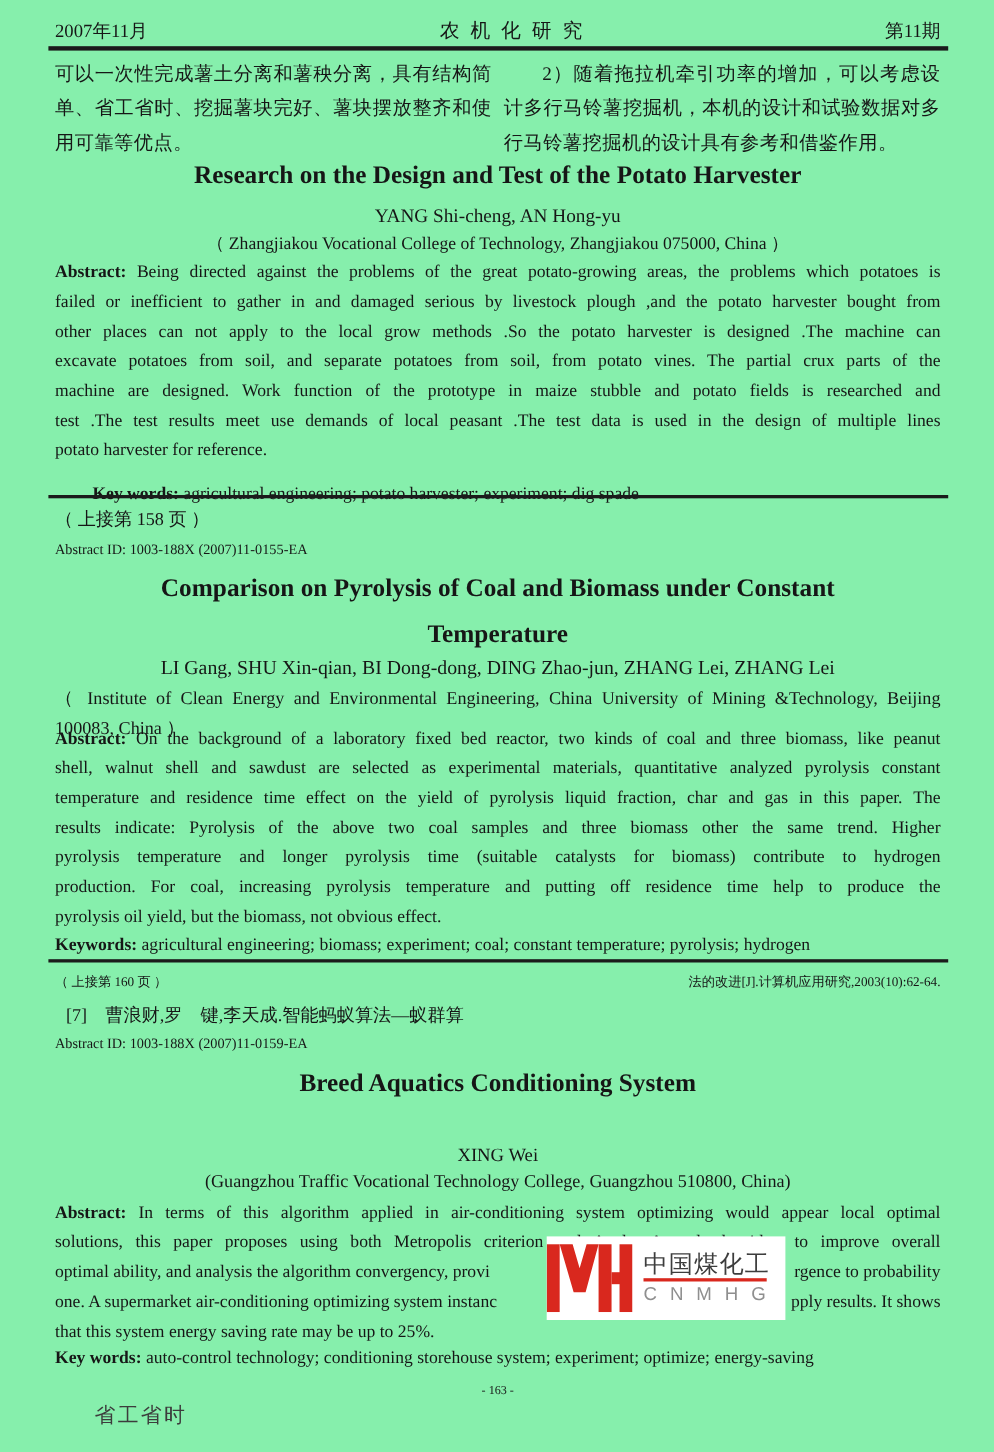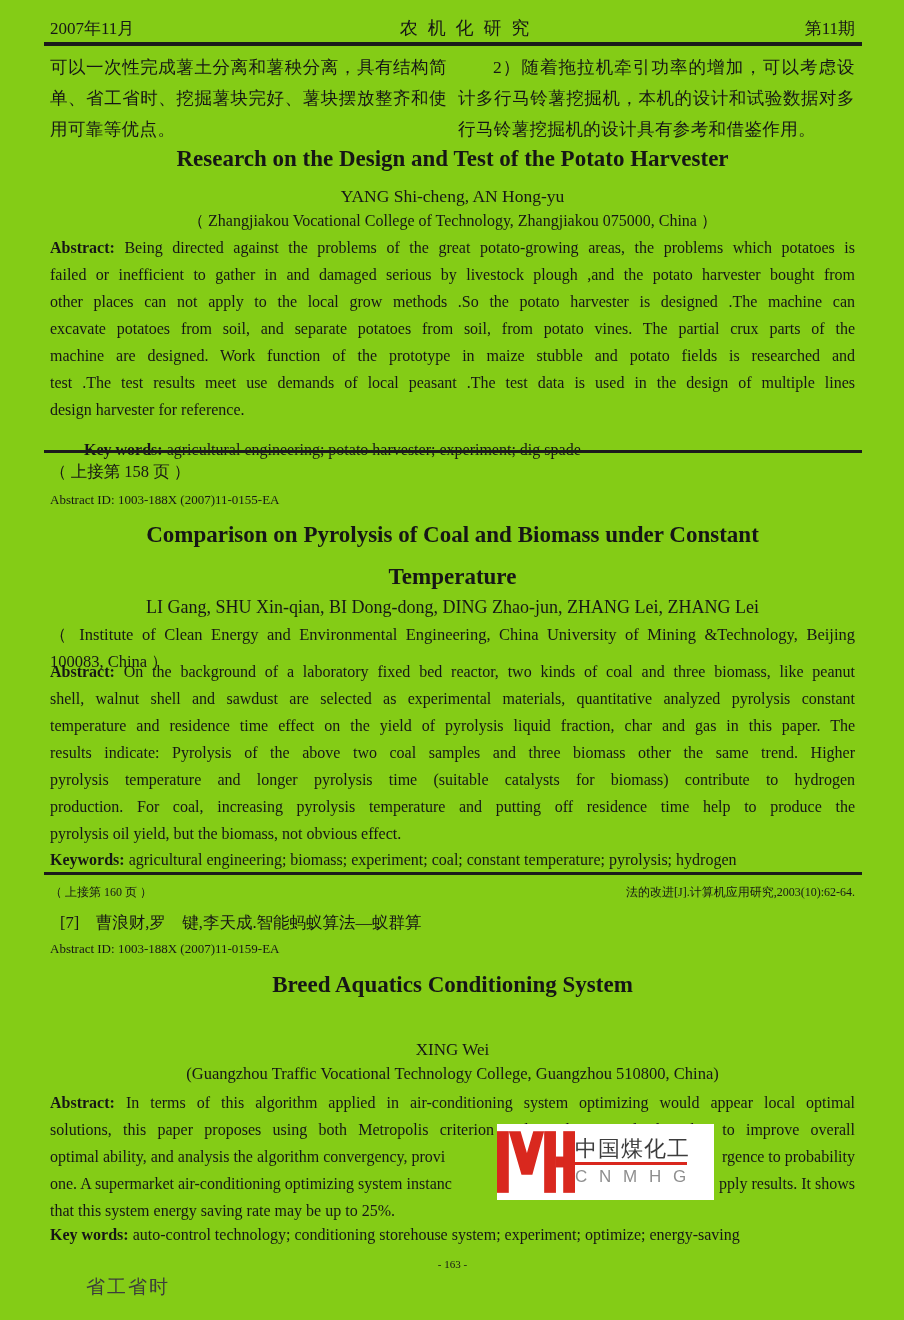--- a/index.html
+++ b/index.html
@@ -1,19 +1,19 @@
 <!DOCTYPE html>
 <html><head>
 <meta charset="utf-8">
 <style>
   html,body{margin:0;padding:0;background:#e9e9e9;}
   .page{
     position:relative;
     width:904px;height:1320px;
-    background:#84cc16;
+    background:#86efac;
     font-family:"Liberation Serif","DejaVu Serif",serif;
     color:#161616;
     overflow:hidden;
   }
   .abs{position:absolute;}
   
   .header-row{top:16px;left:50px;width:805px;display:flex;justify-content:space-between;align-items:baseline;font-size:17px;}
   .journal{letter-spacing:0.55em;font-size:18px;}
   .rule{left:44px;width:818px;height:4px;background:#1b1b1b;}
   .rule-thin{height:3px;}
@@ -33,21 +33,21 @@
   .kwline{left:50px;width:805px;font-size:16px;line-height:27px;}
   .cont-note{left:50px;width:805px;font-size:16.5px;}
   .aid{left:50px;width:805px;font-weight:normal;font-size:13px;}
   .t2line{line-height:42px;}
   .t3line{line-height:37px;}
   .affil-block{left:50px;width:805px;font-size:16.5px;line-height:27px;}
   .ref-row{top:884px;left:50px;width:805px;display:flex;justify-content:space-between;font-size:12px;}
   .ref7{top:912px;left:60px;width:790px;font-size:16.5px;}
   
   .cmhg{left:497px;top:1124px;width:217px;height:76px;background:#ffffff;display:flex;align-items:center;z-index:5;}
-  .cmhg-text{font-family:"Liberation Sans","DejaVu Sans",sans-serif;}
+  .cmhg-text{margin-left:10px;font-family:"Liberation Sans","DejaVu Sans",sans-serif;}
   .cmhg-cn{font-size:22px;color:#3d3d3d;letter-spacing:1px;line-height:24px;}
   .cmhg-underline{width:112px;height:3px;background:#d9281e;margin:1px 0 2px 0;}
   .cmhg-latin{font-size:17px;color:#8f8f8f;letter-spacing:3.5px;line-height:20px;}
   
   .pageno{top:1258px;left:50px;width:805px;text-align:center;font-size:11px;}
   .wanfang{top:1274px;left:86px;font-size:19px;color:#3c3c3c;font-family:"Liberation Sans","DejaVu Sans",sans-serif;letter-spacing:2px;}
 </style>
 </head>
 <body>
 
@@ -69,21 +69,21 @@
   <div class="abs pauthors" style="top:186px;">YANG Shi-cheng, AN Hong-yu</div>
   <div class="abs paffil" style="top:211px;">（ Zhangjiakou Vocational College of Technology, Zhangjiakou 075000, China ）</div>
 
   <div class="abs ablock" style="top:234px;">
     <div class="line"><b>Abstract:</b> <span>Being directed against the problems of the great potato-growing areas, the problems which potatoes is</span></div>
     <div class="line">failed or inefficient to gather in and damaged serious by livestock plough ,and the potato harvester bought from</div>
     <div class="line">other places can not apply to the local grow methods .So the potato harvester is designed .The machine can</div>
     <div class="line">excavate potatoes from soil, and separate potatoes from soil, from potato vines. The partial crux parts of the</div>
     <div class="line">machine are designed. Work function of the prototype in maize stubble and potato fields is researched and</div>
     <div class="line">test .The test results meet use demands of local peasant .The test data is used in the design of multiple lines</div>
-    <div class="line last">design harvester for reference.</div>
+    <div class="line last">potato harvester for reference.</div>
   </div>
   <div class="abs kwline" style="top:436px;margin-left:34px;">
     <b>Key words:</b> <span>agricultural engineering; potato harvester; experiment; dig spade</span>
   </div>
 
   <div class="abs rule rule-thin" style="top:450px;"></div>
 
   <div class="abs cont-note" style="top:461px;">（ 上接第 158 页 ）</div>
   <div class="abs aid" style="top:492px;">
     <span>Abstract ID:</span> <span>1003-188X (2007)11-0155-EA</span>

